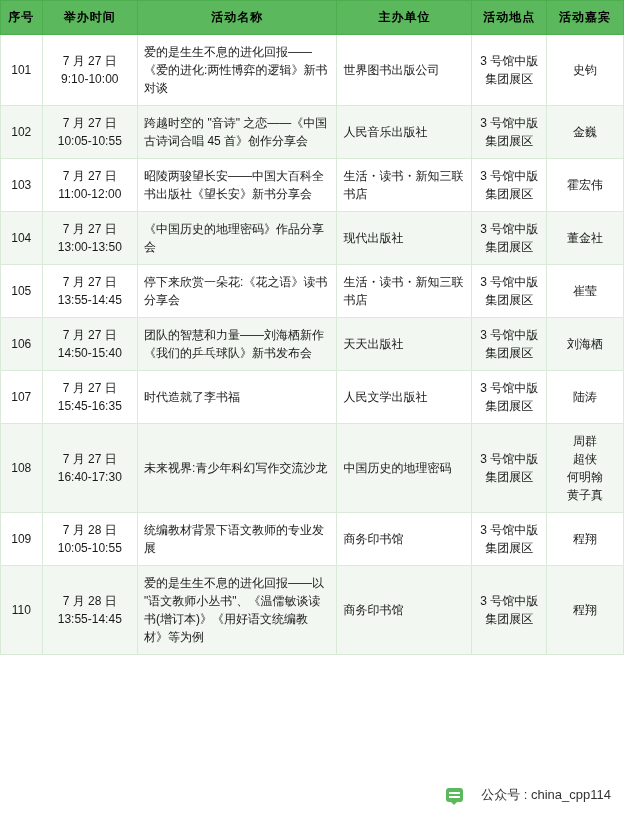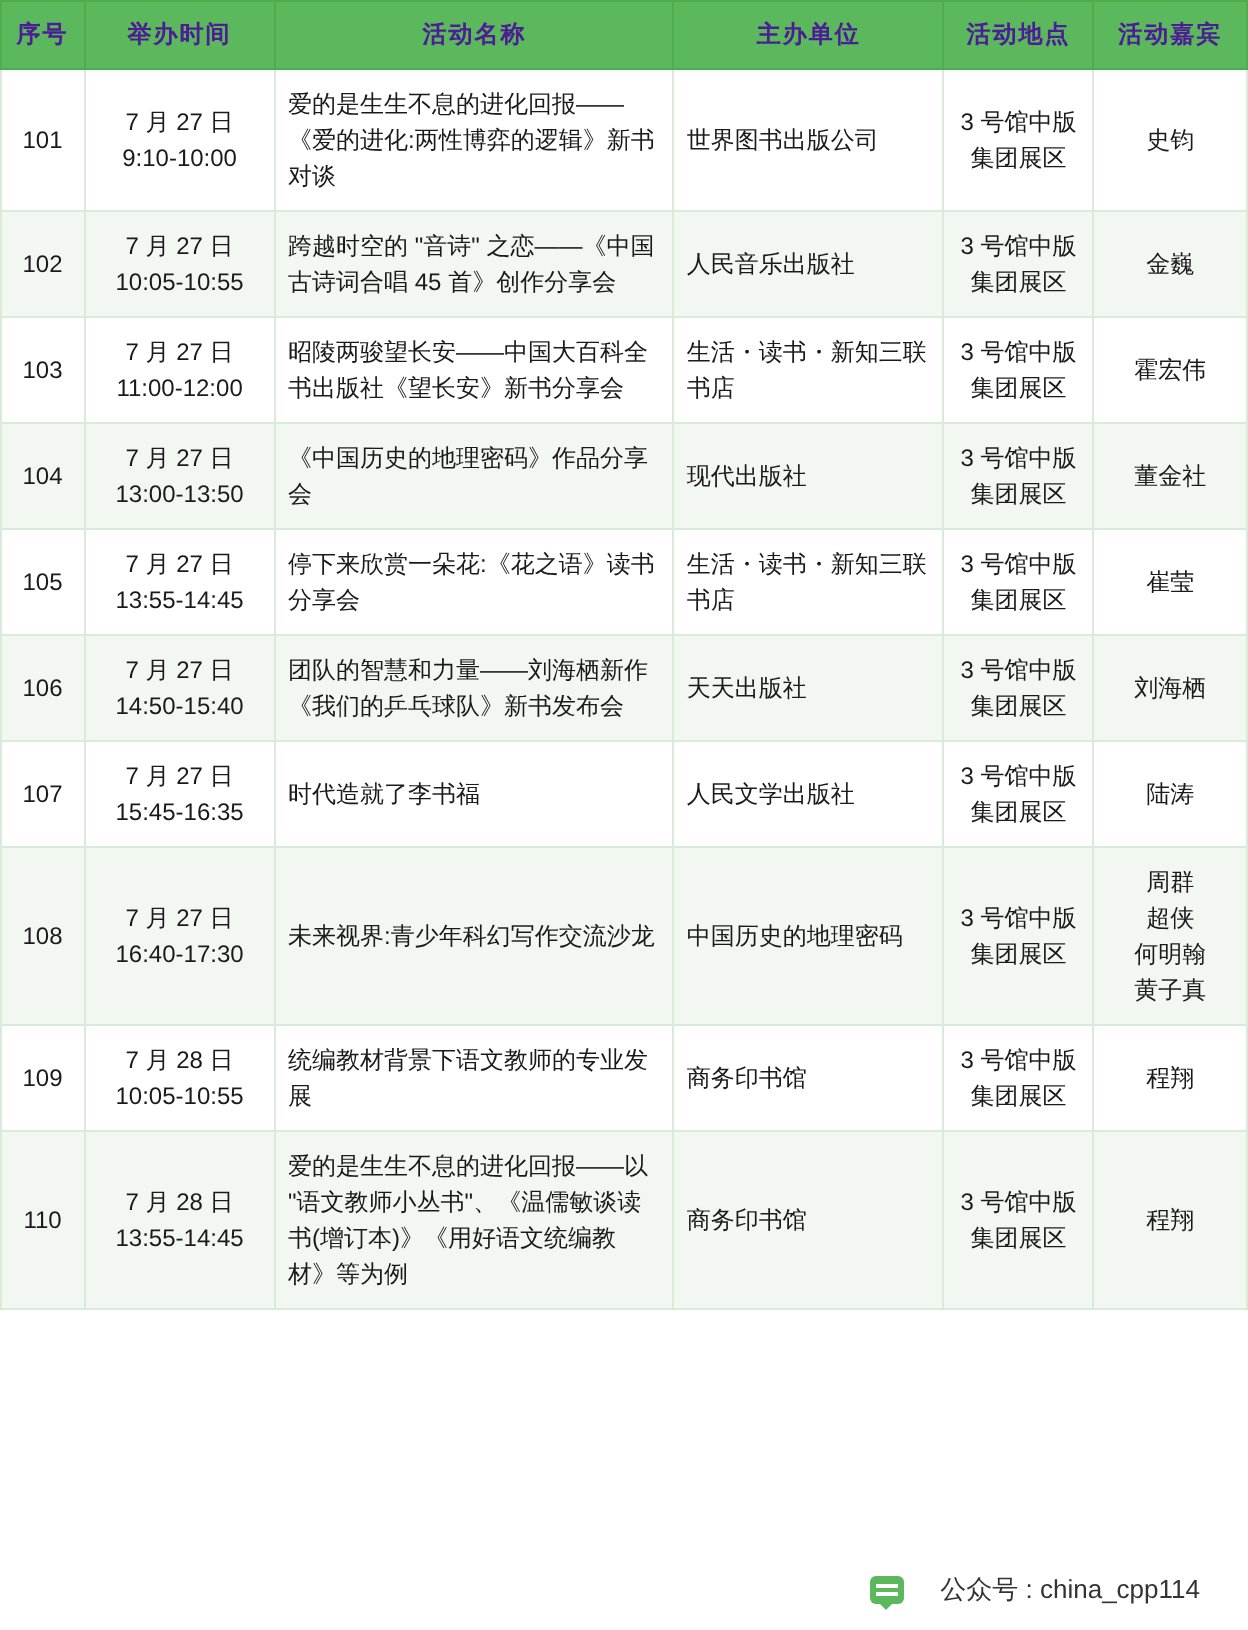--- a/index.html
+++ b/index.html
@@ -14,21 +14,21 @@
     position: relative;
     overflow: hidden;
   }
   #schedule-table {
     width: 624px;
     border-collapse: collapse;
     table-layout: fixed;
   }
   #schedule-table th {
     background: #5cb85c;
-    color: #4c1d95;
+    color: #000000;
     font-size: 12px;
     font-weight: bold;
     padding: 8px 2px;
     border: 1px solid #4cae4c;
     letter-spacing: 1px;
   }
   #schedule-table td {
     border: 1px solid #d9ead8;
     font-size: 12px;
     color: #1a1a1a;
@@ -70,21 +70,21 @@
   .col1 { width: 40px; }
   .col2 { width: 92px; }
   .col3 { width: 192px; }
   .col4 { width: 130px; }
   .col5 { width: 72px; }
   .col6 { width: 74px; }
   .time-line { display: block; }
   .guest-line { display: block; }
   #watermark {
     position: absolute;
-    right: 18px;
+    right: 7px;
     bottom: 8px;
     display: flex;
     align-items: center;
     gap: 18px;
     font-size: 13px;
     color: #333333;
     background: rgba(255,255,255,0.85);
     padding: 3px 6px;
     border-radius: 3px;
   }

